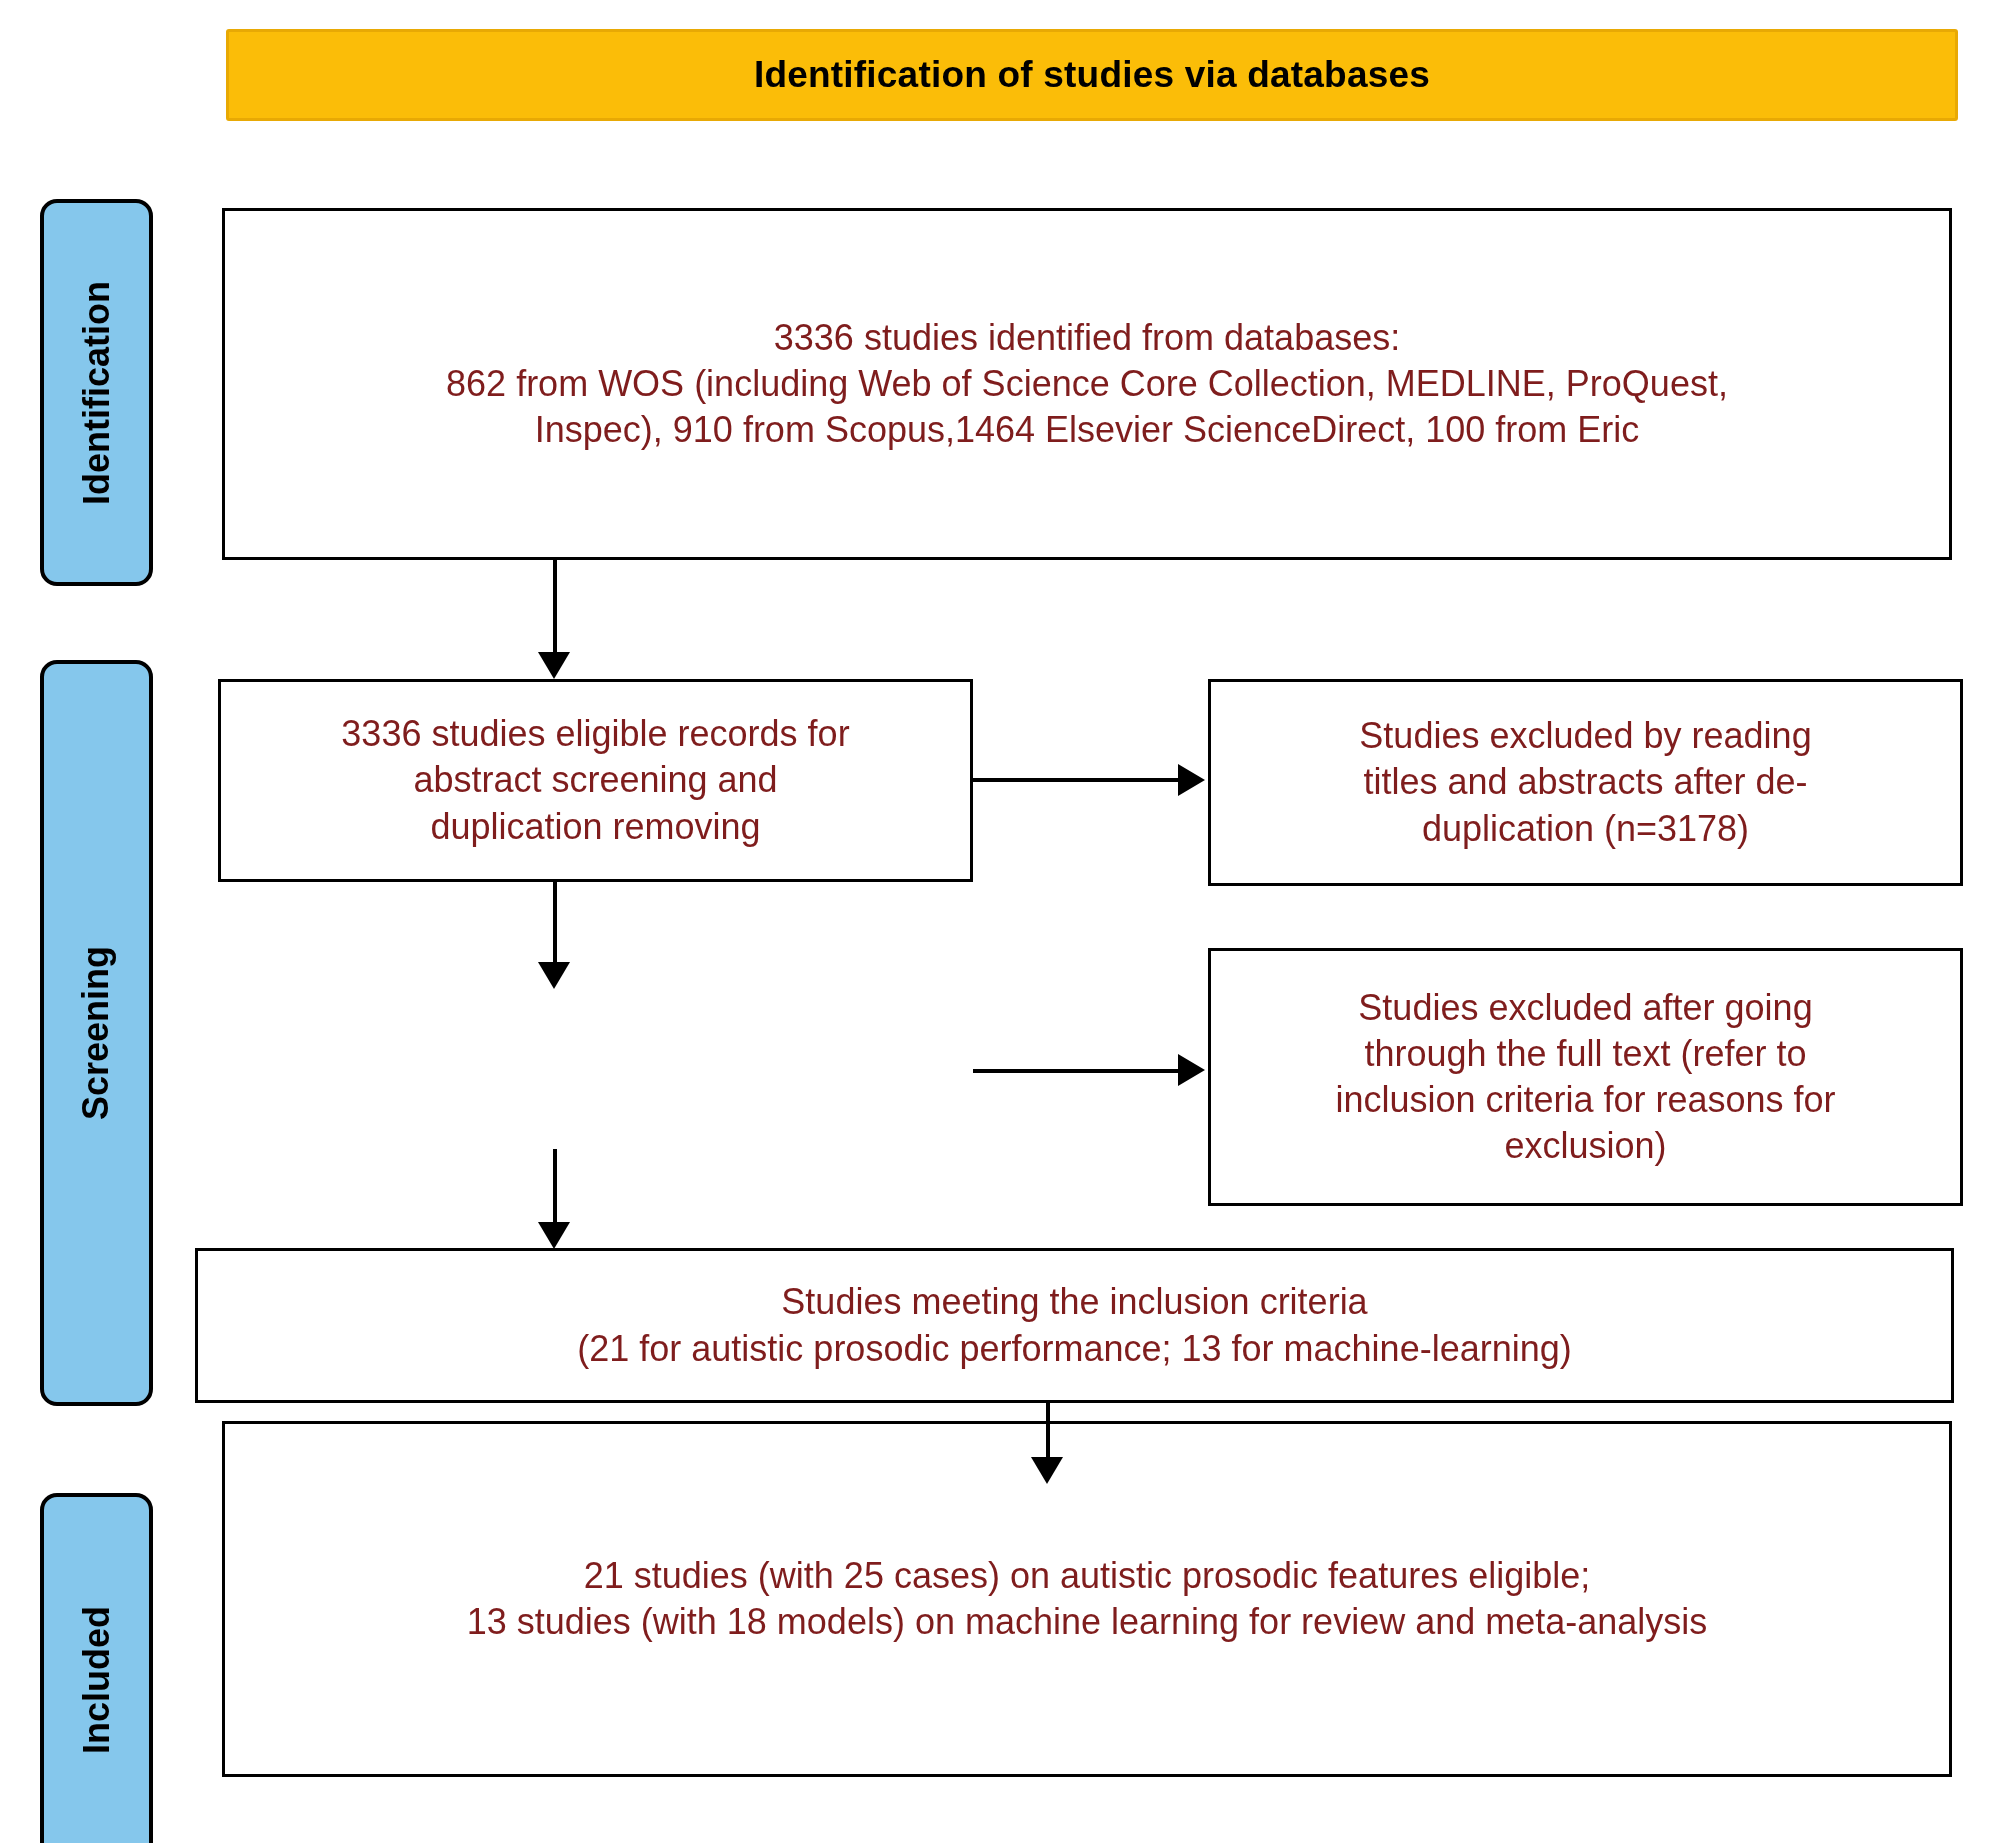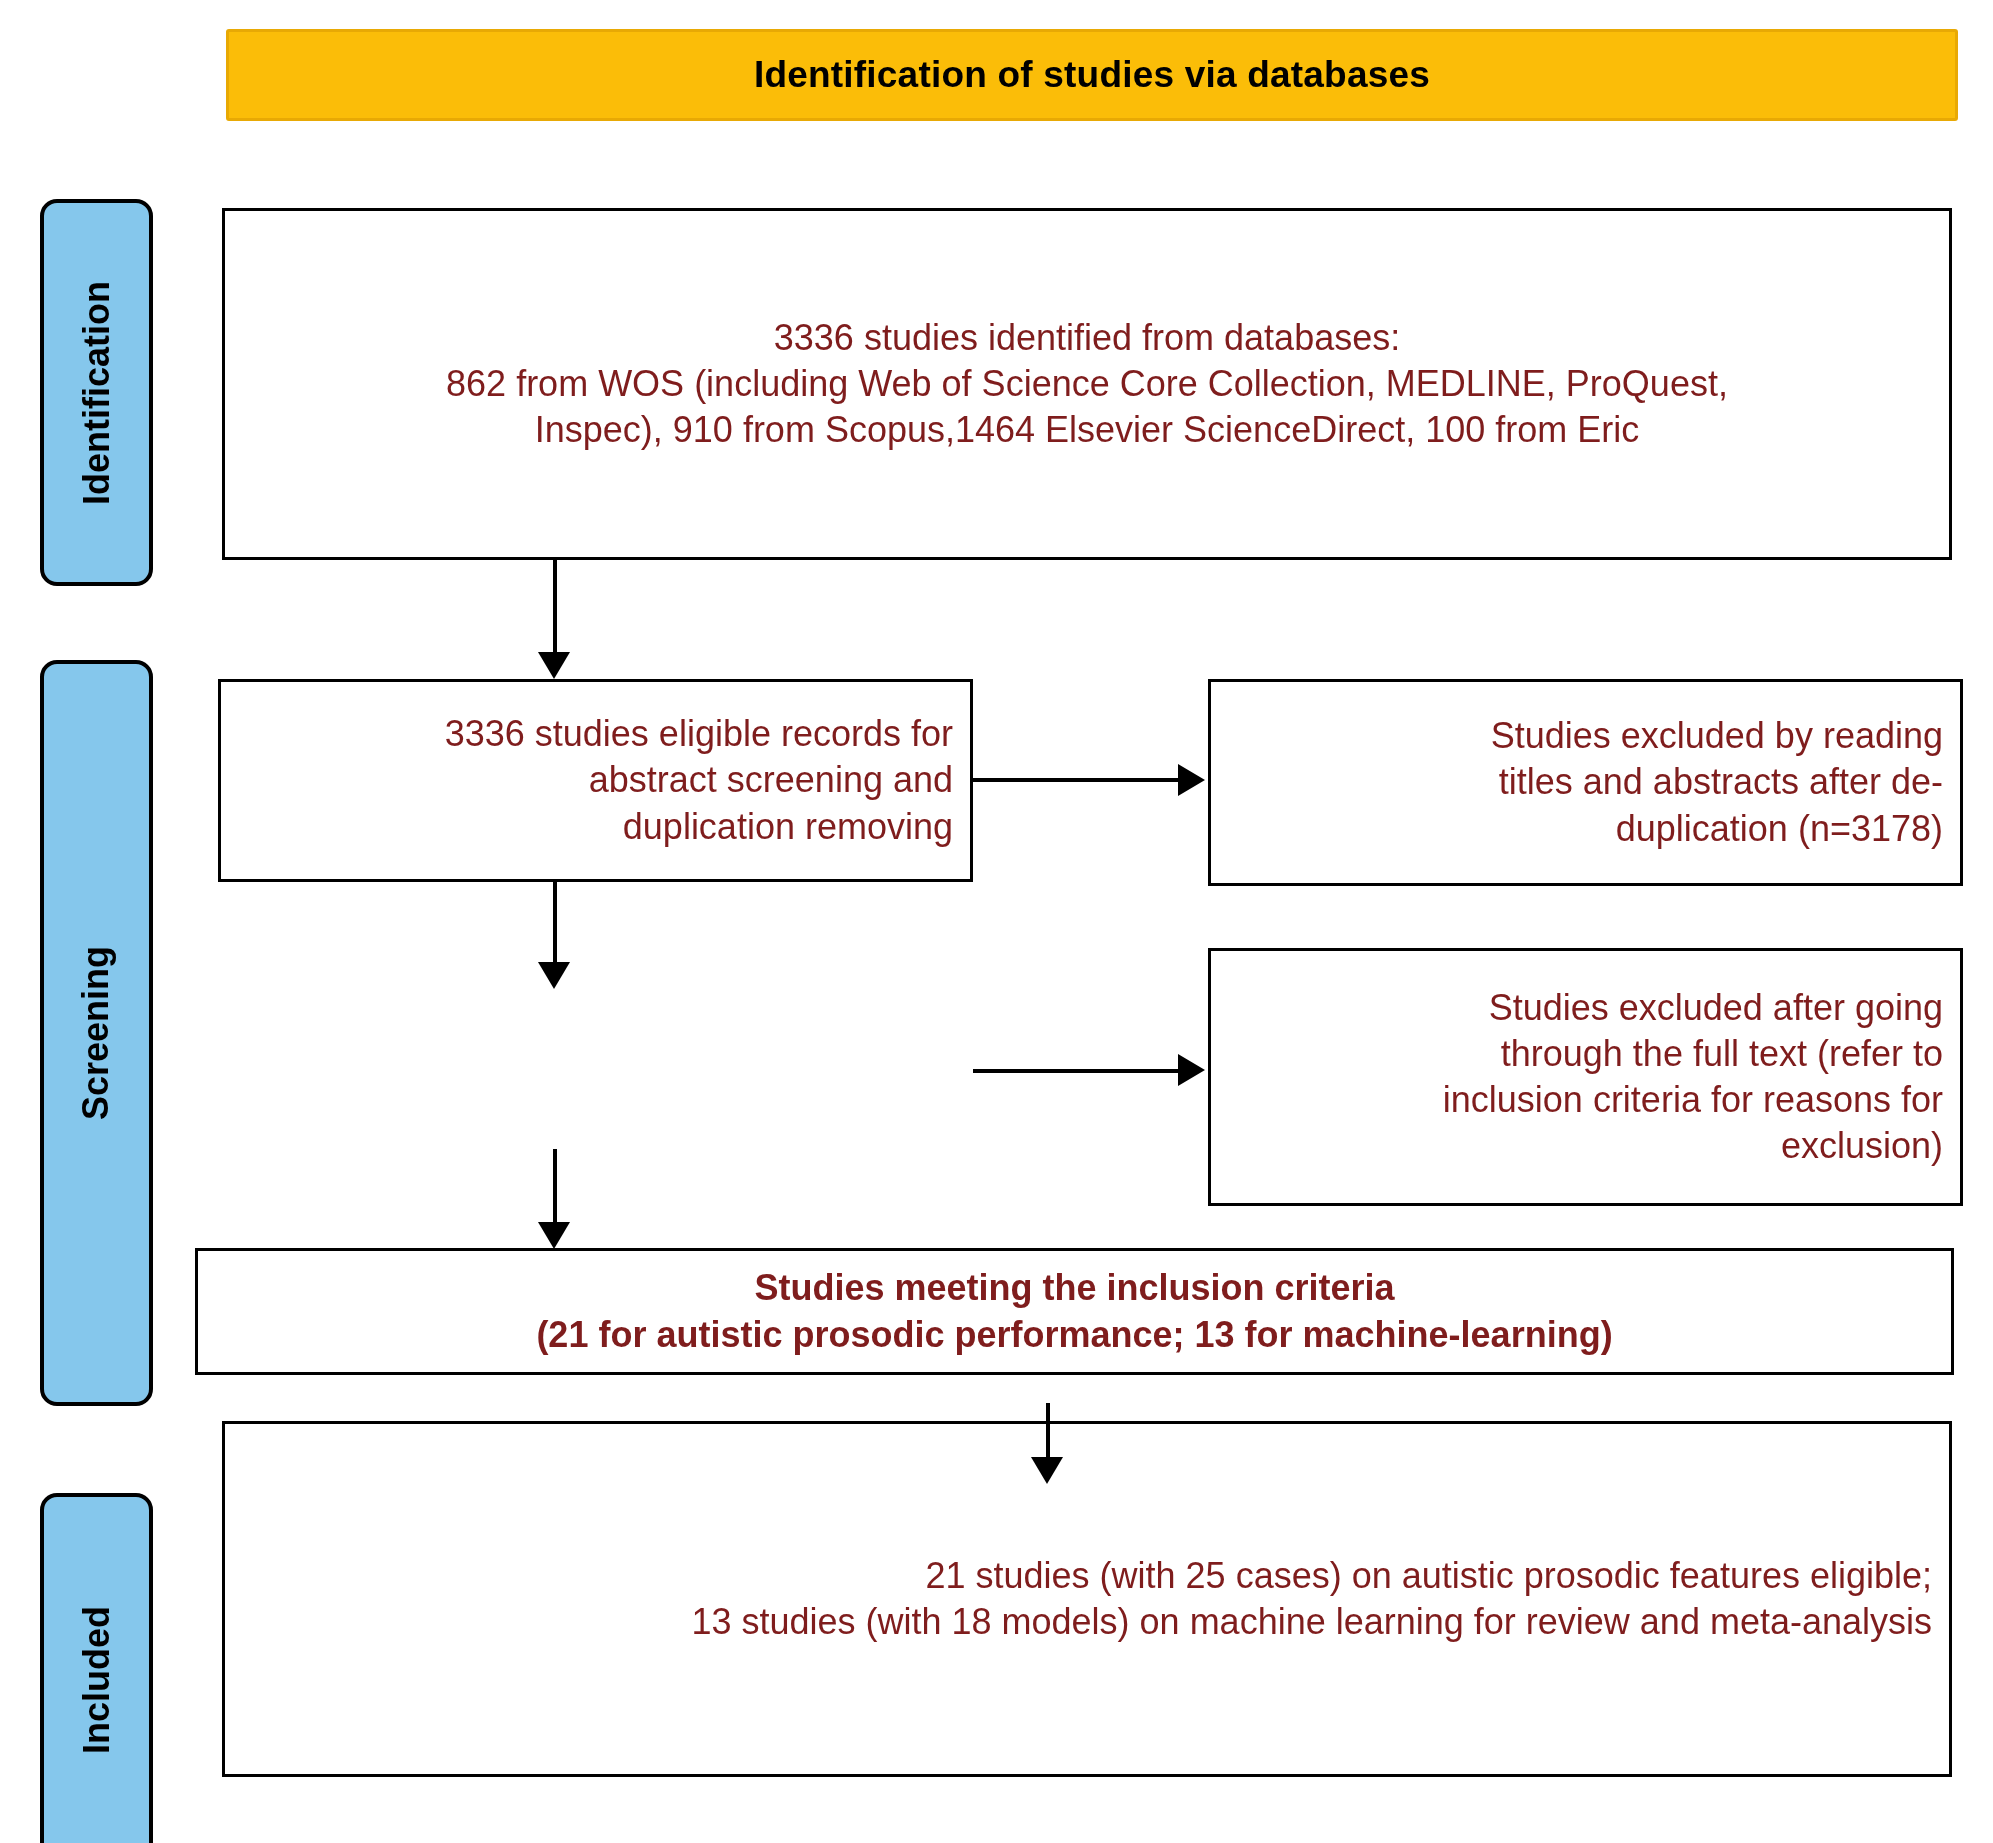--- a/index.html
+++ b/index.html
@@ -74,28 +74,28 @@
     flex-direction: column;
     justify-content: center;
   }
   .box-text {
     font-size: 36px;
     line-height: 1.28;
     color: #7f1d1d;
     white-space: pre-line;
   }
   .center   { text-align: center; padding: 0 27px; }
-  .leftal   { text-align: right;   padding: 0 17px; }
+  .leftal   { text-align: center;   padding: 0 17px; }
 
   #box-identified    { left: 222px; top: 208px;  width: 1730px; height: 352px; }
   #box-eligible      { left: 218px; top: 679px;  width: 755px;  height: 203px; }
   #box-excluded-1    { left: 1208px; top: 679px; width: 755px;  height: 207px; }
   #box-fulltext      { left: 218px; top: 990px; width: 755px;  height: 159px; }
   #box-excluded-2    { left: 1208px; top: 948px; width: 755px;  height: 258px; }
-  #box-meeting       { left: 195px; top: 1248px; width: 1759px; height: 127px; font-weight: bold; }
+  #box-meeting       { left: 195px; top: 1248px; width: 1759px; height: 155px; }
   #box-included      { left: 222px; top: 1421px; width: 1730px; height: 356px; }
 
   
   .vline {
     position: absolute;
     width: 3.8px;
     background: #000000;
   }
   .hline {
     position: absolute;

